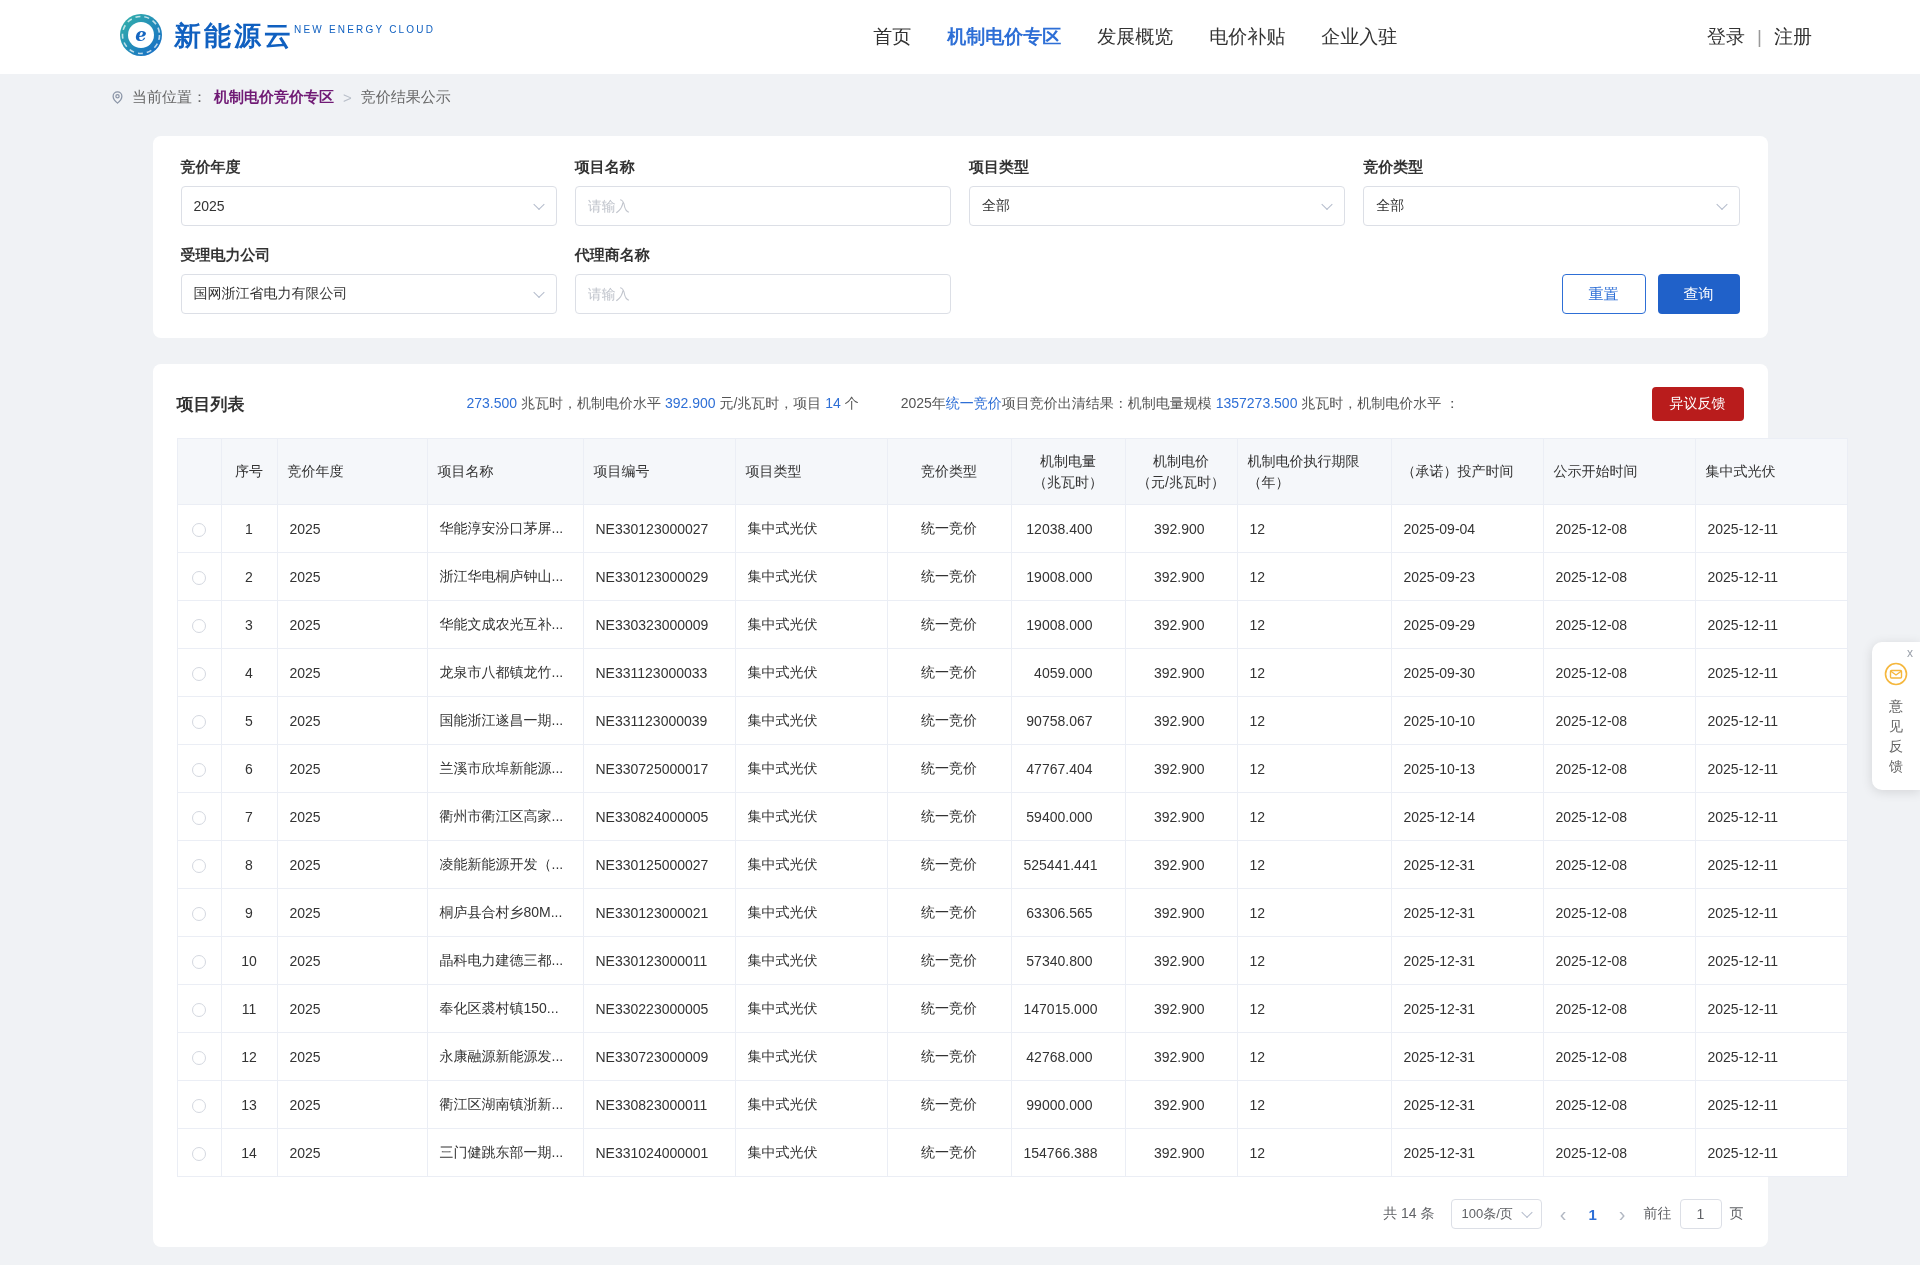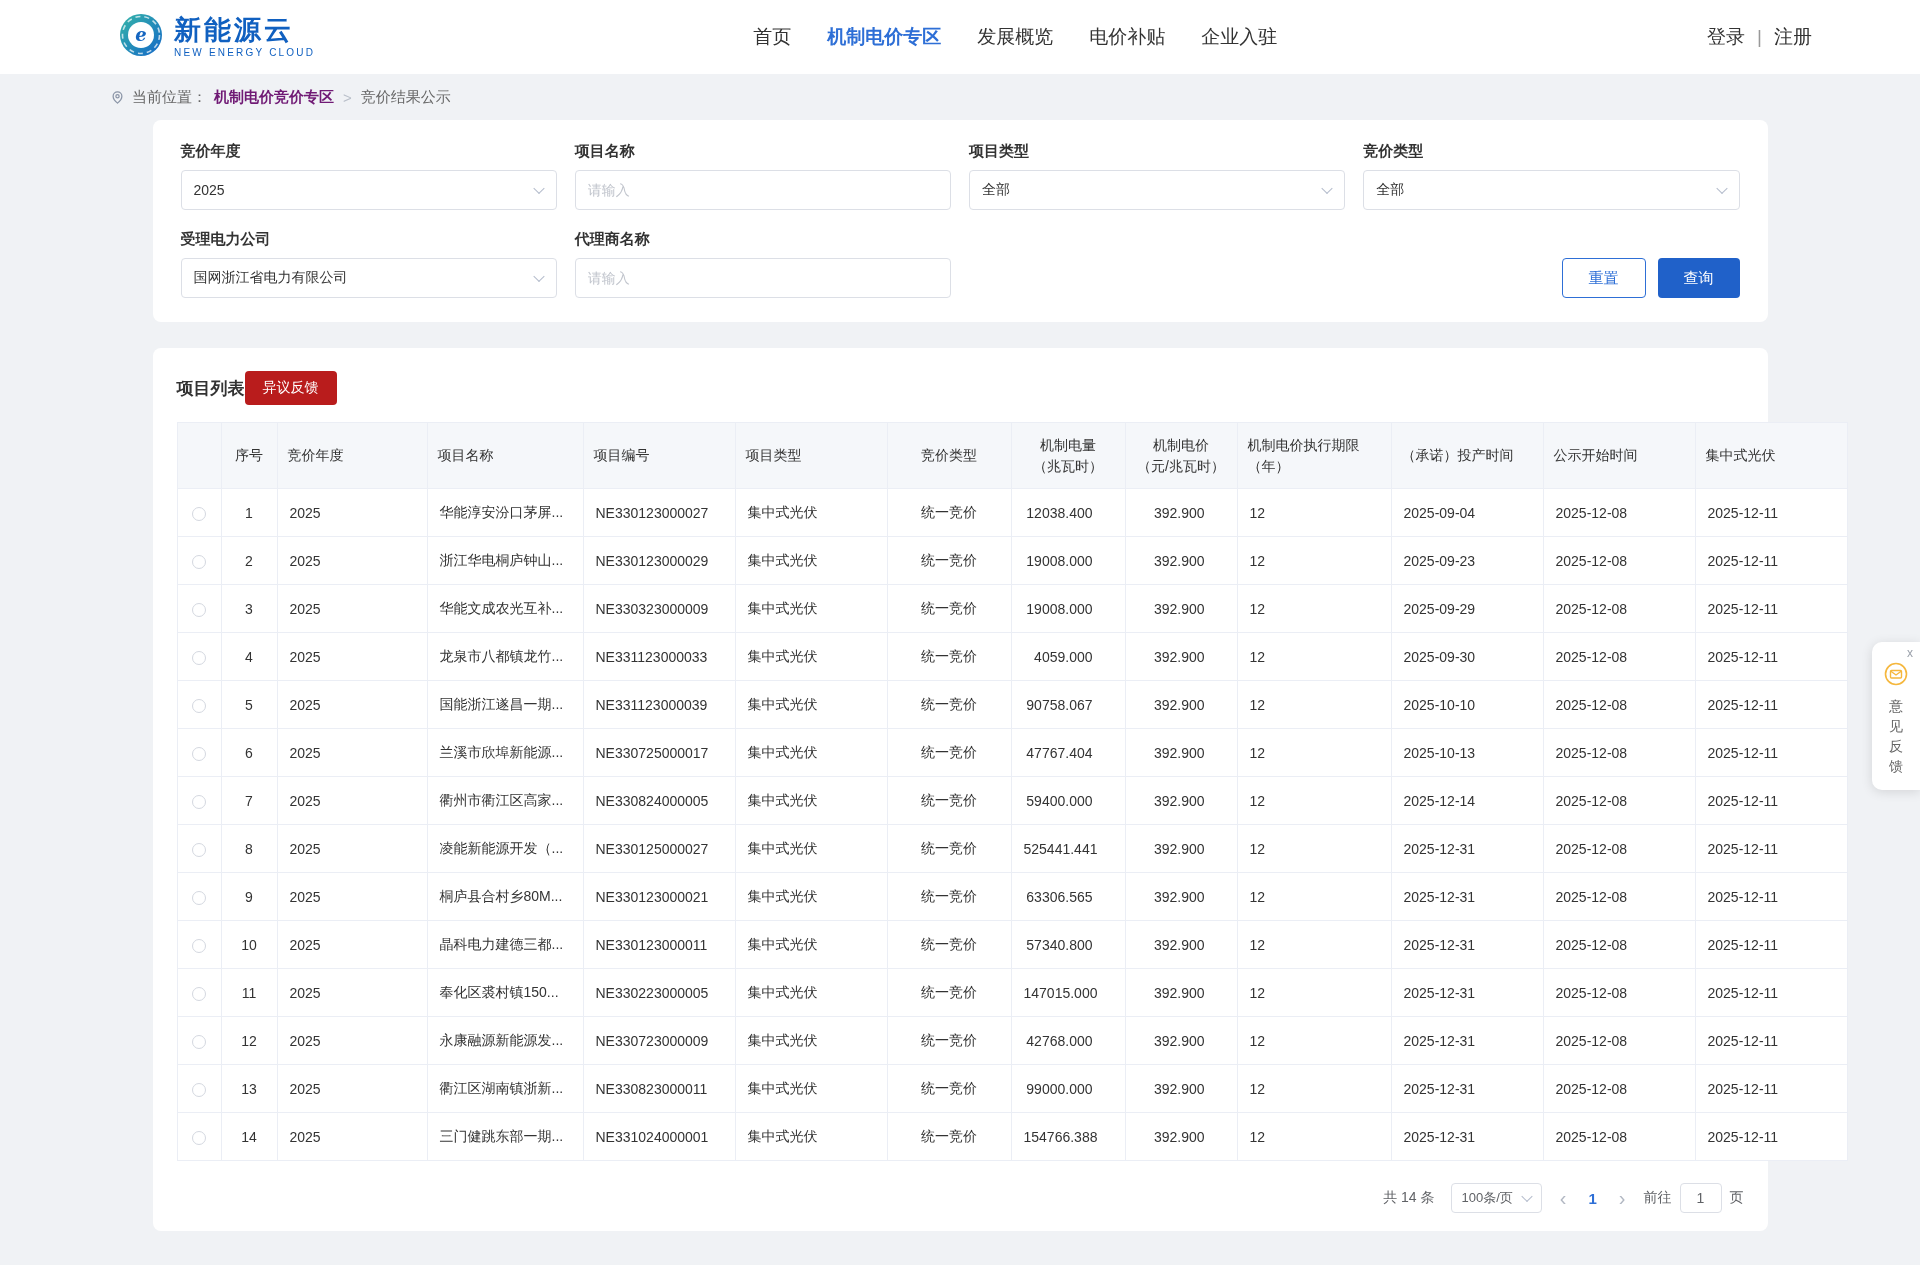--- a/index.html
+++ b/index.html
@@ -12,35 +12,35 @@
   }
   a { text-decoration:none; color:inherit; cursor:pointer; }
 
   
   .app-header {
     height:74px; background:#fff;
     display:flex; align-items:center;
     padding:0 108px 0 118px;
   }
   .logo { display:flex; align-items:center; gap:10px; }
-  .logo-text { display:flex; flex-direction:column; }
+  .logo-text { display:flex; flex-direction:row; }
   .logo-title { font-size:27px; font-weight:bold; color:#1060c0; letter-spacing:3px; line-height:1.1; }
   .logo-sub { font-size:10px; color:#1060c0; letter-spacing:2.2px; margin-top:2px; }
   .main-nav { display:flex; gap:36px; margin-left:438px; font-size:19px; color:#333; white-space:nowrap; }
   .nav-item.active { color:#2e6fd6; font-weight:600; }
   .auth { margin-left:auto; display:flex; align-items:center; gap:12px; font-size:19px; color:#333; }
   .auth .sep { color:#999; }
 
   
   .breadcrumb-bar { width:1700px; margin:0 auto; height:46px; display:flex; align-items:center; gap:7px; font-size:15px; color:#666;text-align:right; }
   .crumb-strong { font-weight:bold; color:#701a75; }
   .crumb-sep { color:#b9bfc9; margin:0 2px; }
 
   
-  .container { width:1615px; margin:0 auto;border-radius:27px; }
+  .container { width:1615px; margin:16px auto;border-radius:27px; }
   .card { background:#fff; border-radius:8px; }
   .filter-card { padding:22px 28px 24px; }
   .filter-grid { display:grid; grid-template-columns:repeat(4,1fr); gap:20px 18px; }
   .field-label { font-size:15px; font-weight:600; color:#333; margin-bottom:9px; }
   .control {
     height:40px; width:100%; border:1px solid #dcdfe6; border-radius:4px;
     display:flex; align-items:center; padding:0 30px 0 12px;
     font-size:14px; color:#333; background:#fff; position:relative;
   }
   input.control { padding:0 12px; outline:none; }
@@ -203,20 +203,21 @@
       <div class="btns">
         <button class="btn btn-outline">重置</button>
         <button class="btn btn-primary">查询</button>
       </div>
     </div>
   </section>
 
   <section class="card list-card">
     <div class="list-header">
       <div class="list-title">项目列表</div>
+      <div class="marquee"><span class="hl">273.500</span><span> 兆瓦时，机制电价水平 </span><span class="hl">392.900</span><span> 元/兆瓦时，项目 </span><span class="hl">14</span><span> 个</span><span>　　　</span><span>2025年</span><span class="hl">统一竞价</span><span>项目竞价出清结果：机制电量规模 </span><span class="hl">1357273.500</span><span> 兆瓦时，机制电价水平 ：</span></div>
       <button class="feedback-btn">异议反馈</button>
     </div>
 
     <table>
       <thead>
         <tr>
             <th class="radio-col"></th>
             <th class="center" style="width: 56px;">序号</th>
             <th style="width: 150px;">竞价年度</th>
             <th style="width: 156px;">项目名称</th>

